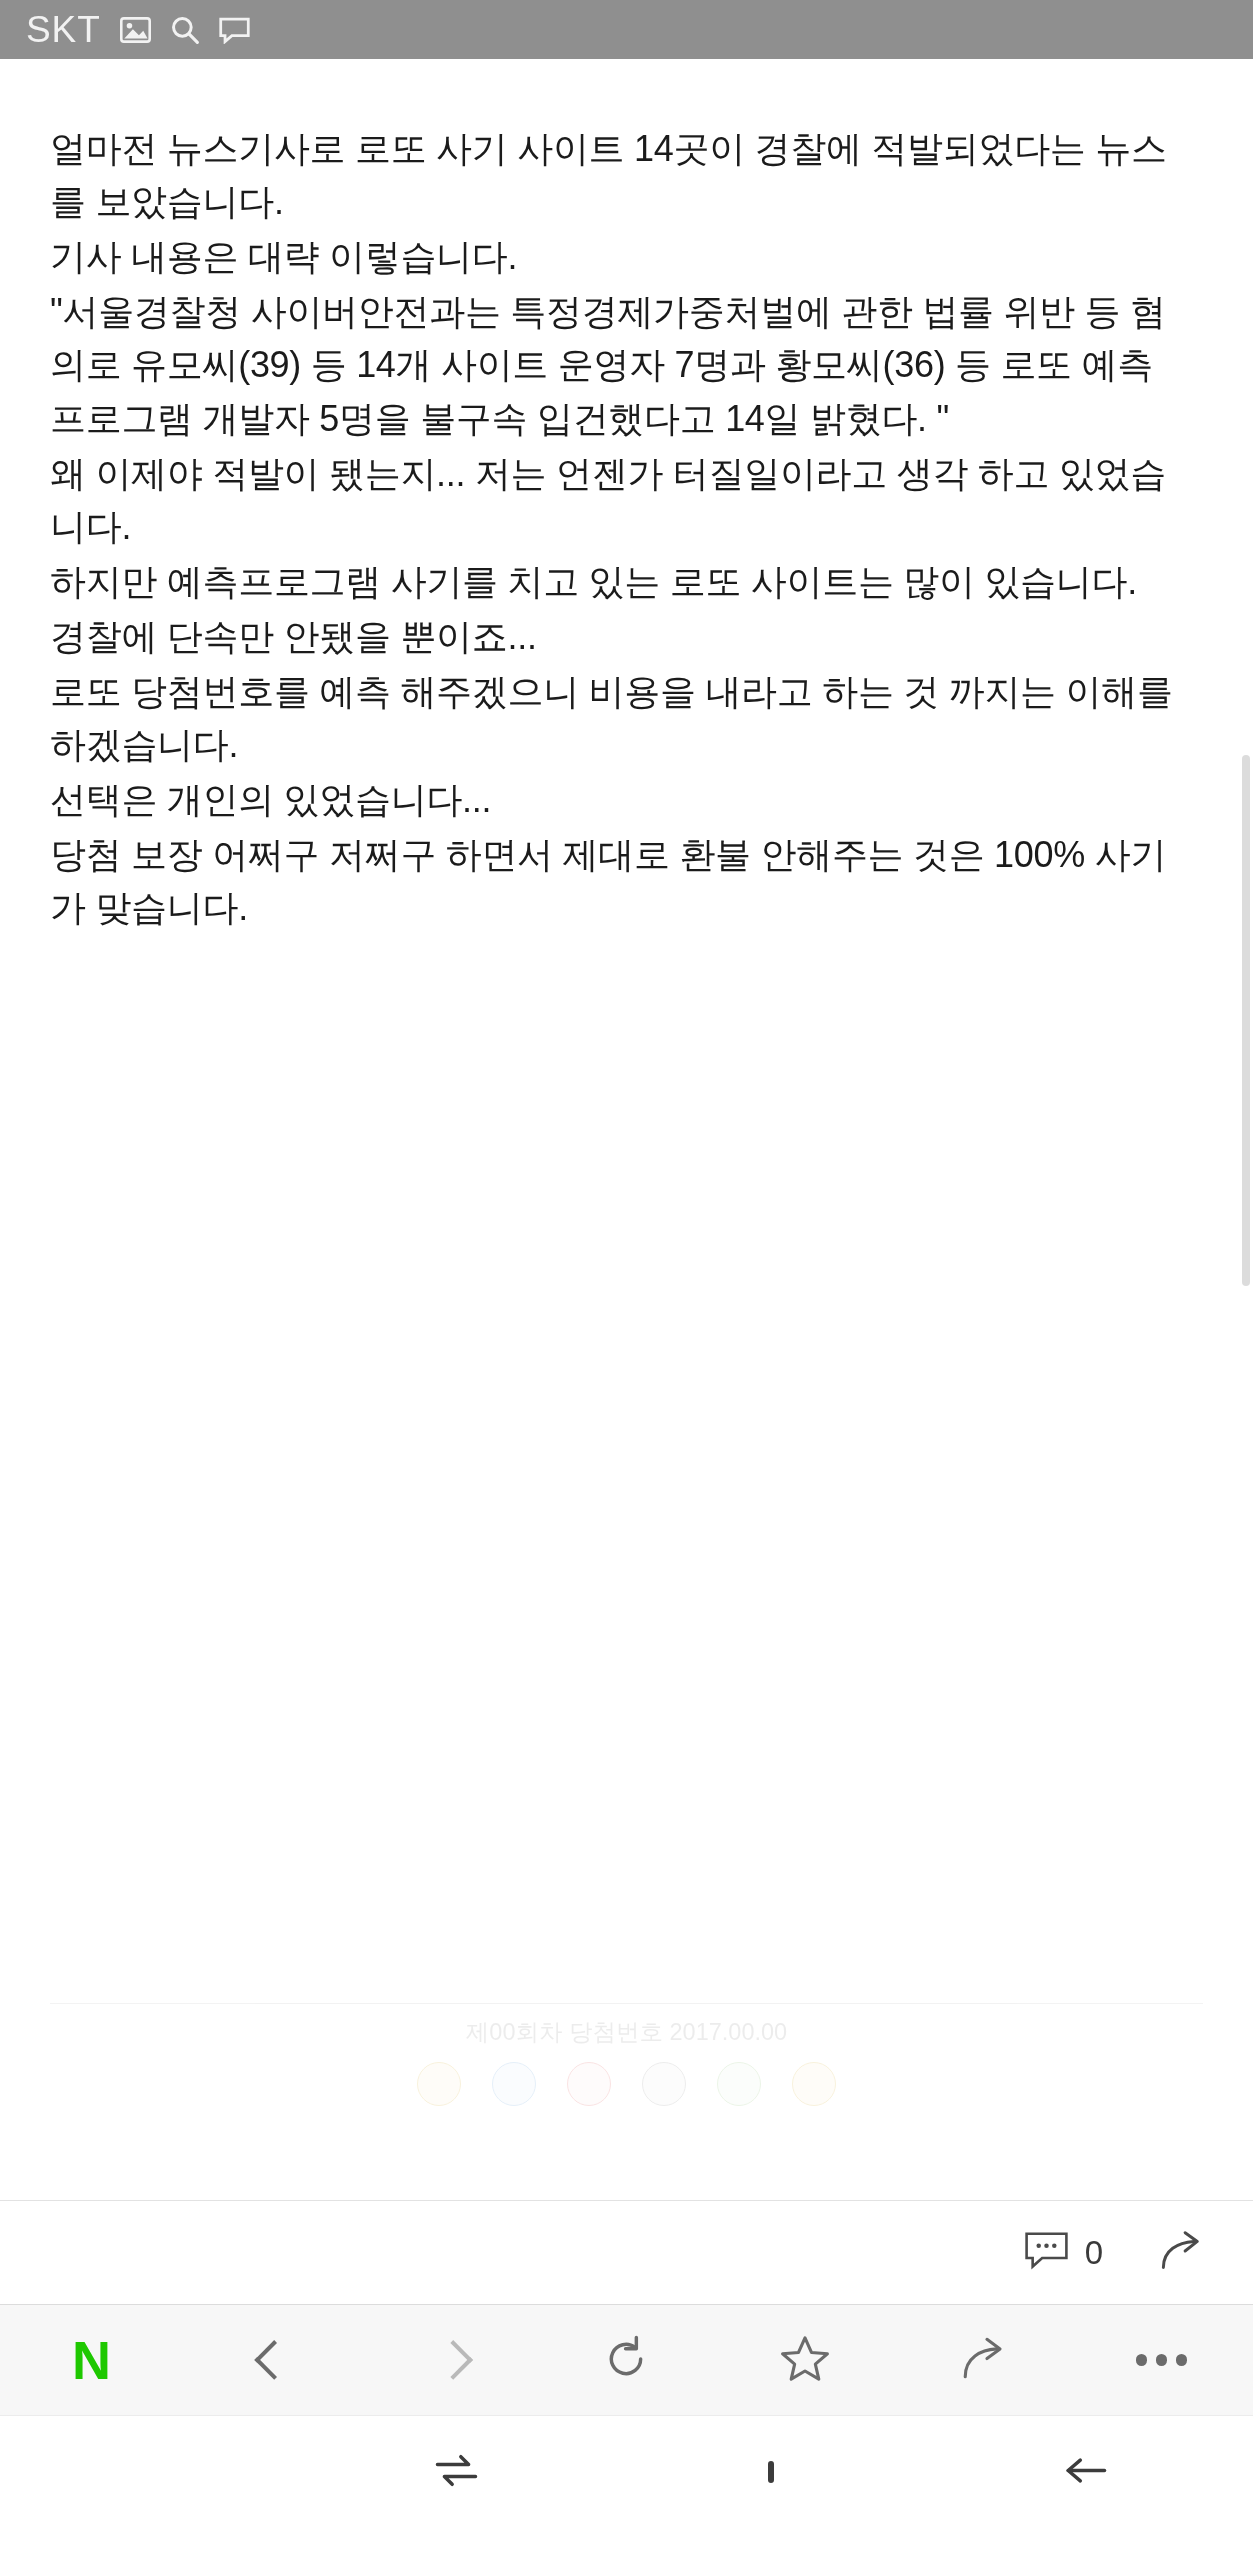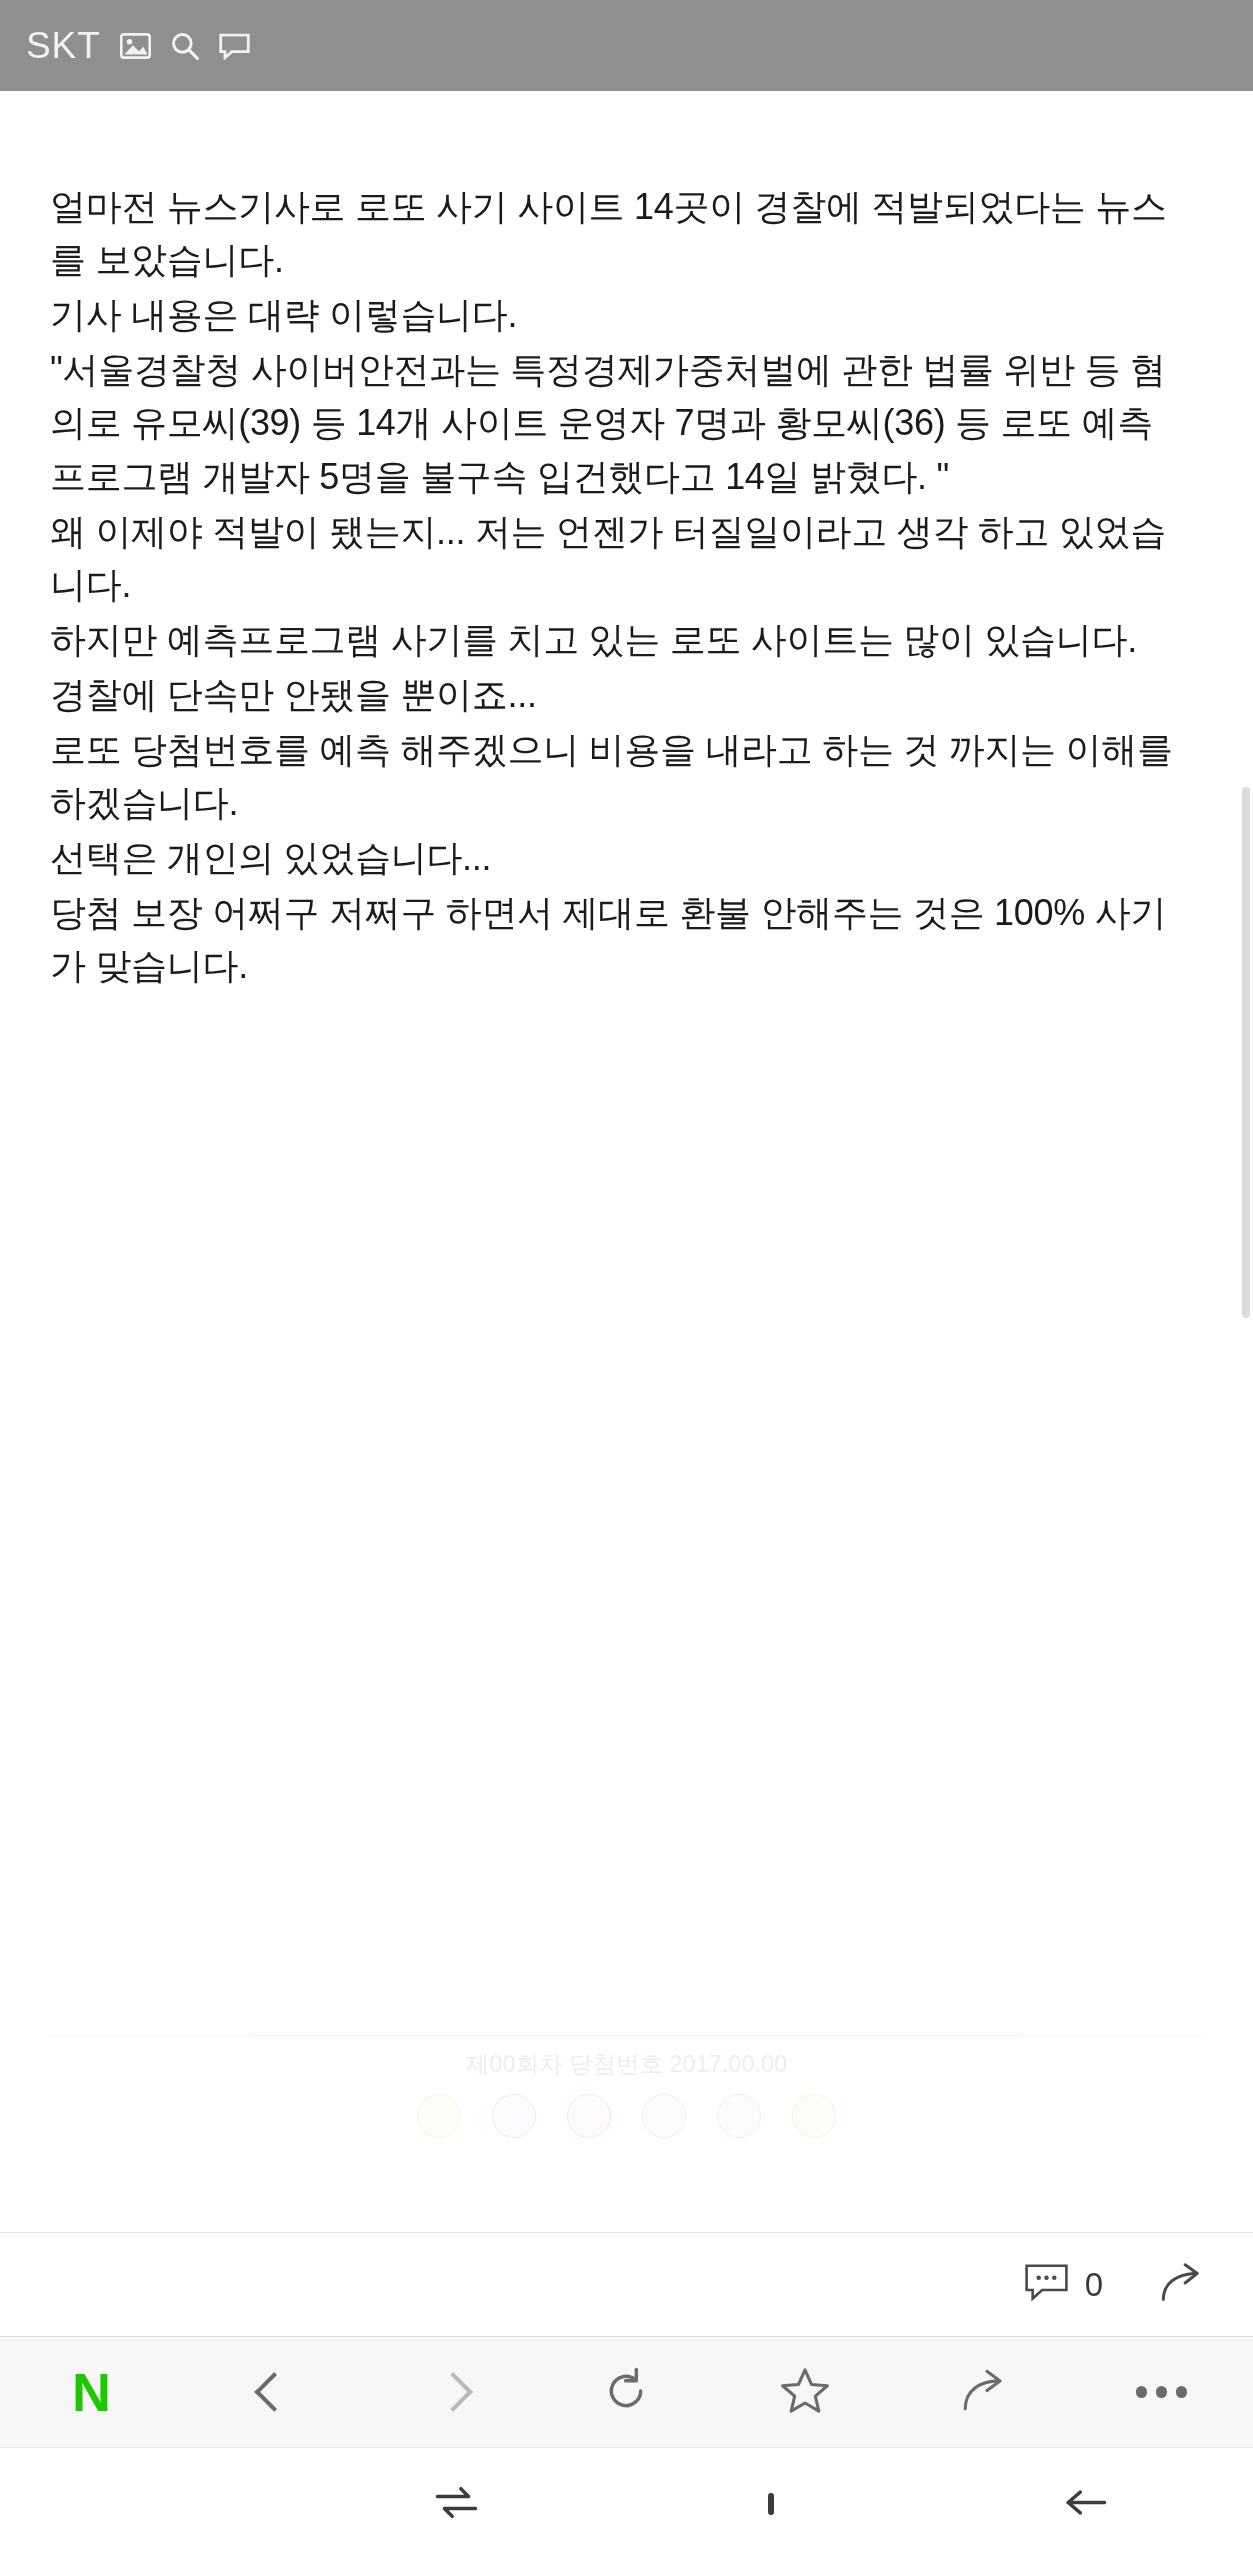--- a/index.html
+++ b/index.html
@@ -10,21 +10,21 @@
   body {
     width: 1253px;
     height: 2576px;
     font-family: "Liberation Sans", sans-serif;
     overflow: hidden;
     position: relative;
   }
 
   
   .statusbar {
-    height: 91px;
+    height: 59px;
     background: #8f8f8f;
     display: flex;
     align-items: center;
     padding: 0 26px;
     box-sizing: border-box;
     color: #ffffff;
   }
   .sb-left {
     display: flex;
     align-items: center;
@@ -110,21 +110,20 @@
 
   
   .page {
     position: relative;
     height: 2141px;
     background: #ffffff;
     overflow: hidden;
   }
   .article {
     padding: 63px 73px 0 50px;
-    margin-top: 26px;
   }
   .article p {
     margin: 0 0 1.7px 0;
     font-size: 36px;
     line-height: 1.48;
     color: #1b1b1b;
     font-family: "Liberation Sans", sans-serif;
     letter-spacing: -0.3px;
   }
 

